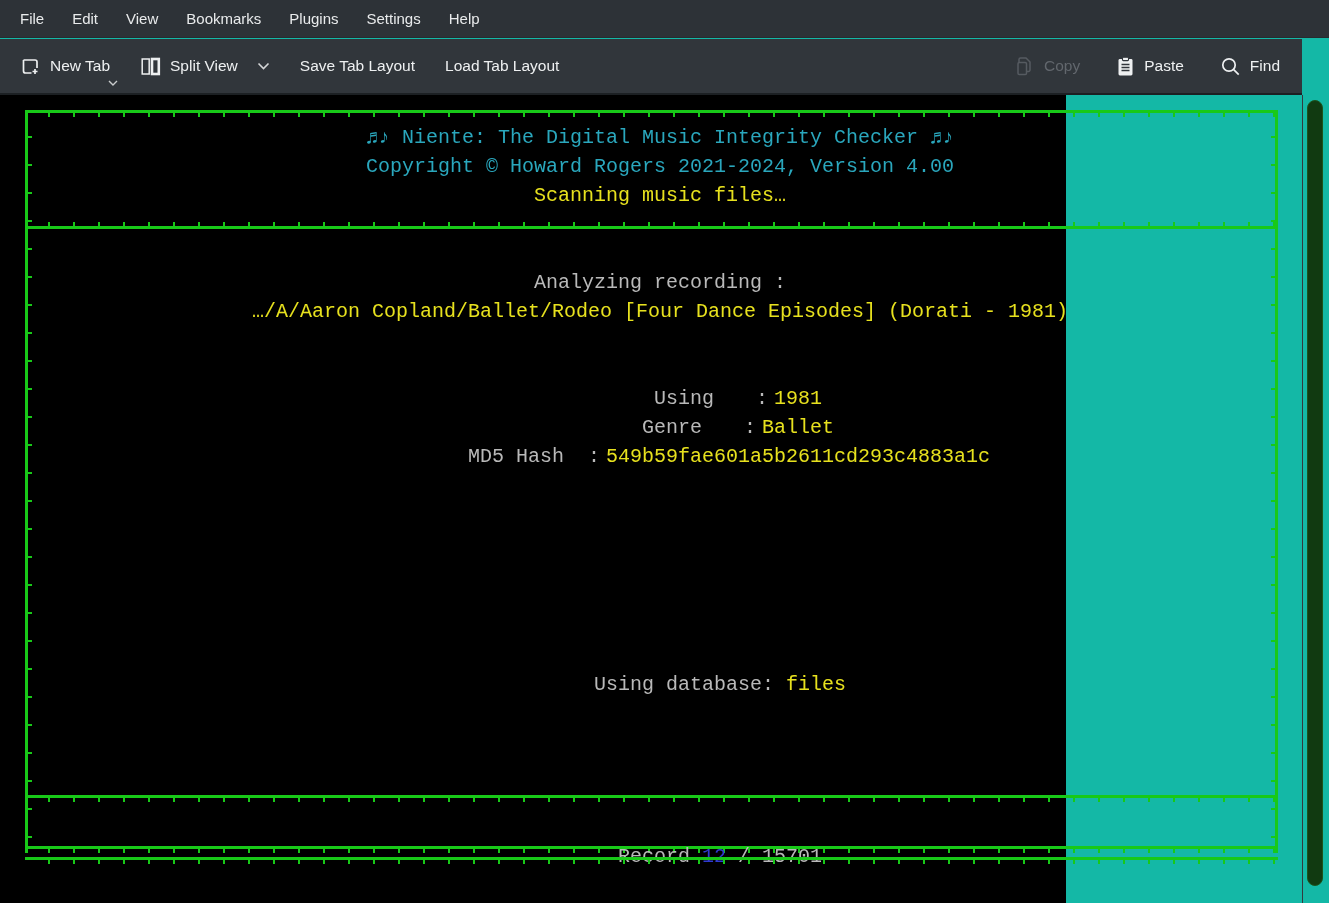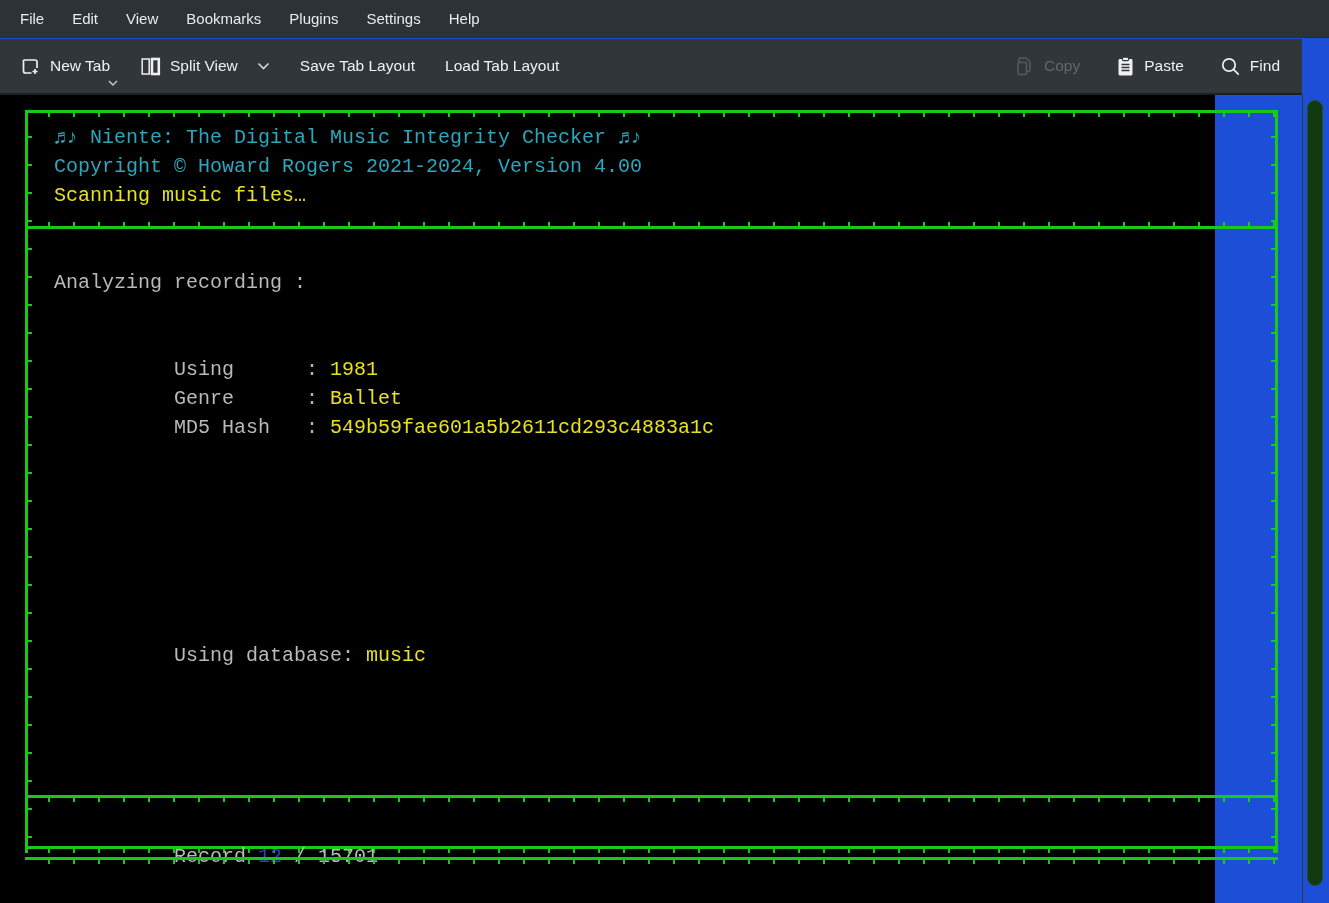--- a/index.html
+++ b/index.html
@@ -1,18 +1,18 @@
 <!DOCTYPE html>
 <html><head>
 <meta charset="utf-8">
 <style>
   * { margin:0; padding:0; box-sizing:border-box; }
   html,body { width:1329px; height:903px; background:#000; overflow:hidden; }
   .screen {
-    position:relative; width:1329px; height:903px; background:#1d4ed8;
+    position:relative; width:1329px; height:903px; background:#14b8a6;
     font-family:"Liberation Sans", sans-serif;
   }
 
   
   .menubar {
     position:absolute; left:0; top:0; width:1329px; height:38px;
     background:#2d3237; display:flex; align-items:center; padding-left:6px;
     border-bottom:1px solid #272b2f;
   }
   .menu-item {
@@ -29,23 +29,23 @@
   }
   .tb-btn.disabled { color:#62676d; }
   .tb-btn svg { display:block; }
   .mini-chevron { position:absolute; left:88px; bottom:-9px; }
   .tb-spacer { flex:1; }
   .tb-right { display:flex; align-items:center; }
   .tb-right .tb-btn { margin-right:0; margin-left:36px; }
 
   
   .terminal {
-    position:absolute; left:0; top:95px; width:1215px; height:808px;
+    position:absolute; left:0; top:95px; width:1066px; height:808px;
     background:#000; font-family:"Liberation Mono", monospace;
-    font-size:20px; line-height:29px;
+    font-size:20px; line-height:29px;text-align:center;
   }
   .tui { position:absolute; left:25px; top:15px; width:1253px; height:743px; }
 
   
   .h-line {
     position:absolute; left:0; width:100%; height:7px;
     background-image:
       repeating-linear-gradient(90deg, transparent 0 23px, #18c918 23px 25px),
       linear-gradient(#18c918,#18c918);
     background-repeat:repeat, no-repeat;
@@ -202,36 +202,37 @@
       <div class="h-line edge-bottom"></div>
 
       <div class="txt header-text">
         <div class="line cyan">♬♪ Niente: The Digital Music Integrity Checker ♬♪</div>
         <div class="line cyan">Copyright © Howard Rogers 2021-2024, Version 4.00</div>
         <div class="line yellow">Scanning music files…</div>
       </div>
 
       <div class="txt main-text">
         <div class="line gray">Analyzing recording :</div>
+        <div class="line yellow">…/A/Aaron Copland/Ballet/Rodeo [Four Dance Episodes] (Dorati - 1981)</div>
         <div class="line"></div>
 
         <div class="line">
           <span class="lbl gray">Using</span><span class="colon gray">:</span><span class="yellow">1981</span>
         </div>
         <div class="line">
           <span class="lbl gray">Genre</span><span class="colon gray">:</span><span class="yellow">Ballet</span>
         </div>
         <div class="line">
           <span class="lbl gray">MD5 Hash</span><span class="colon gray">:</span><span class="yellow">549b59fae601a5b2611cd293c4883a1c</span>
         </div>
 
         <div class="spacer"></div>
 
         <div class="line">
-          <span class="gray">Using database:</span><span class="yellow ml1">music</span>
+          <span class="gray">Using database:</span><span class="yellow ml1">files</span>
         </div>
       </div>
 
       <div class="txt record-text">
         <div class="line">
           <span class="gray">Record</span><span class="blue ml1">12</span><span class="gray ml1">/</span><span class="gray ml1">15701</span>
         </div>
       </div>
     </div>
 

